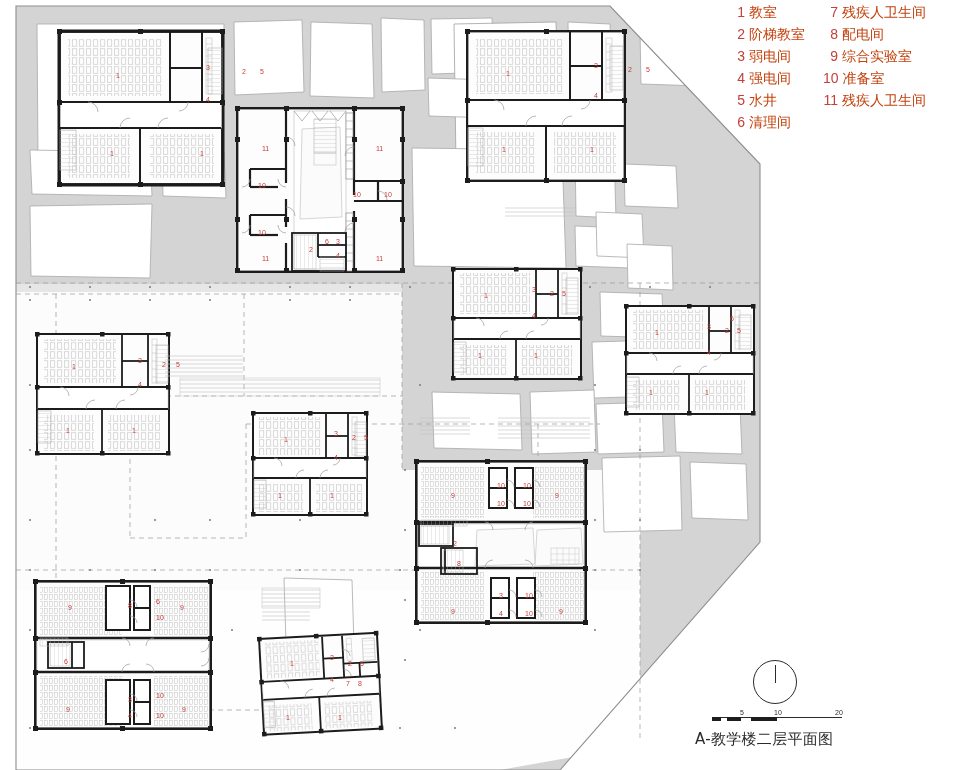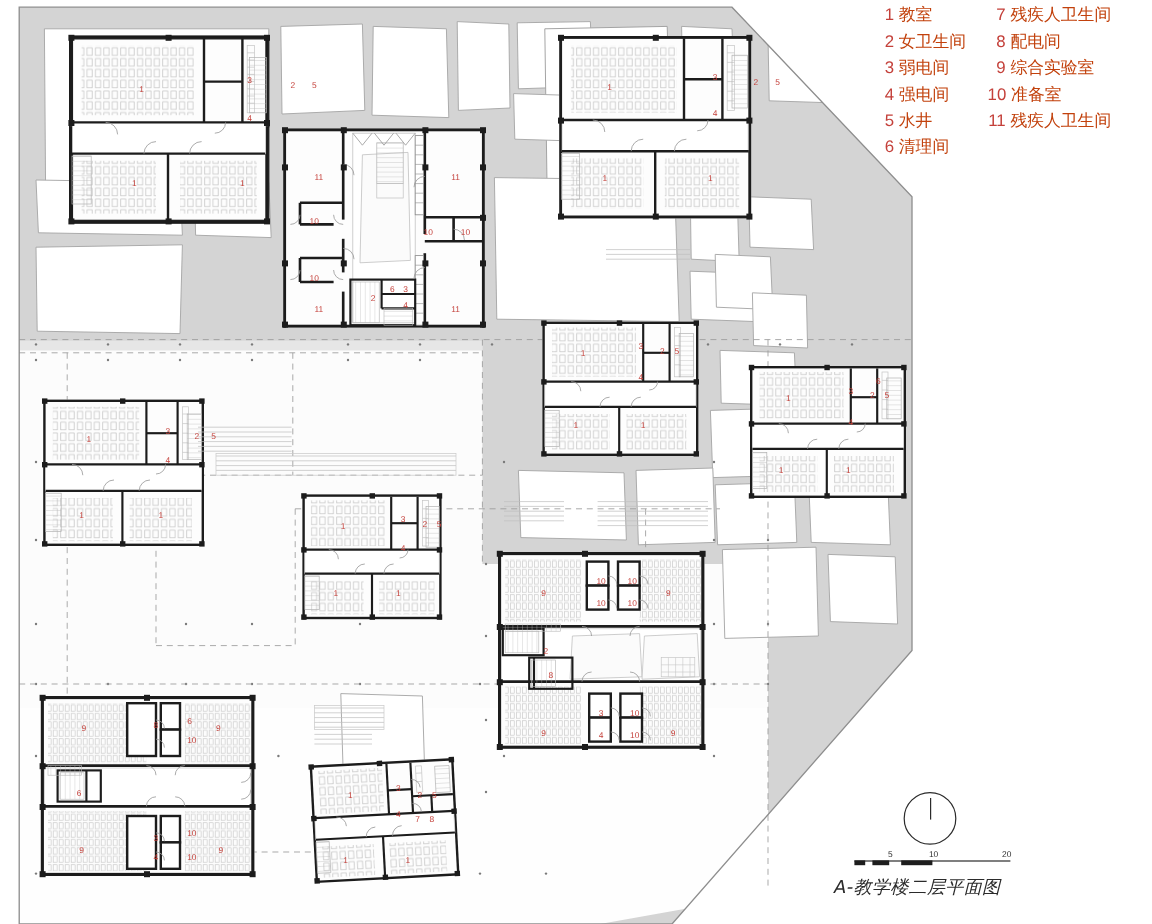--- a/index.html
+++ b/index.html
@@ -92,21 +92,20 @@
     transform: translateX(-50%);
     font-family: "Liberation Sans", sans-serif;
   }
   #plan-title {
     margin-top: 6px;
     font-size: 15px;
     color: #2b2b2b;
     letter-spacing: .3px;
     font-family: "DejaVu Sans", sans-serif;
     white-space: nowrap;
-    font-style: italic;
   }
 </style>
 </head>
 <body>
 
 <div id="stage">
 
   <svg id="plan-svg" width="960" height="770" viewBox="0 0 960 770">
     <defs>
       <clipPath id="siteClip">
@@ -1017,21 +1016,21 @@
     </div>
 
   <div id="legend">
       <div class="legend-col">
         <div class="legend-row">
           <span class="legend-num">1</span>
           <span class="legend-label">教室</span>
         </div>
         <div class="legend-row">
           <span class="legend-num">2</span>
-          <span class="legend-label">女卫生间</span>
+          <span class="legend-label">阶梯教室</span>
         </div>
         <div class="legend-row">
           <span class="legend-num">3</span>
           <span class="legend-label">弱电间</span>
         </div>
         <div class="legend-row">
           <span class="legend-num">4</span>
           <span class="legend-label">强电间</span>
         </div>
         <div class="legend-row">

